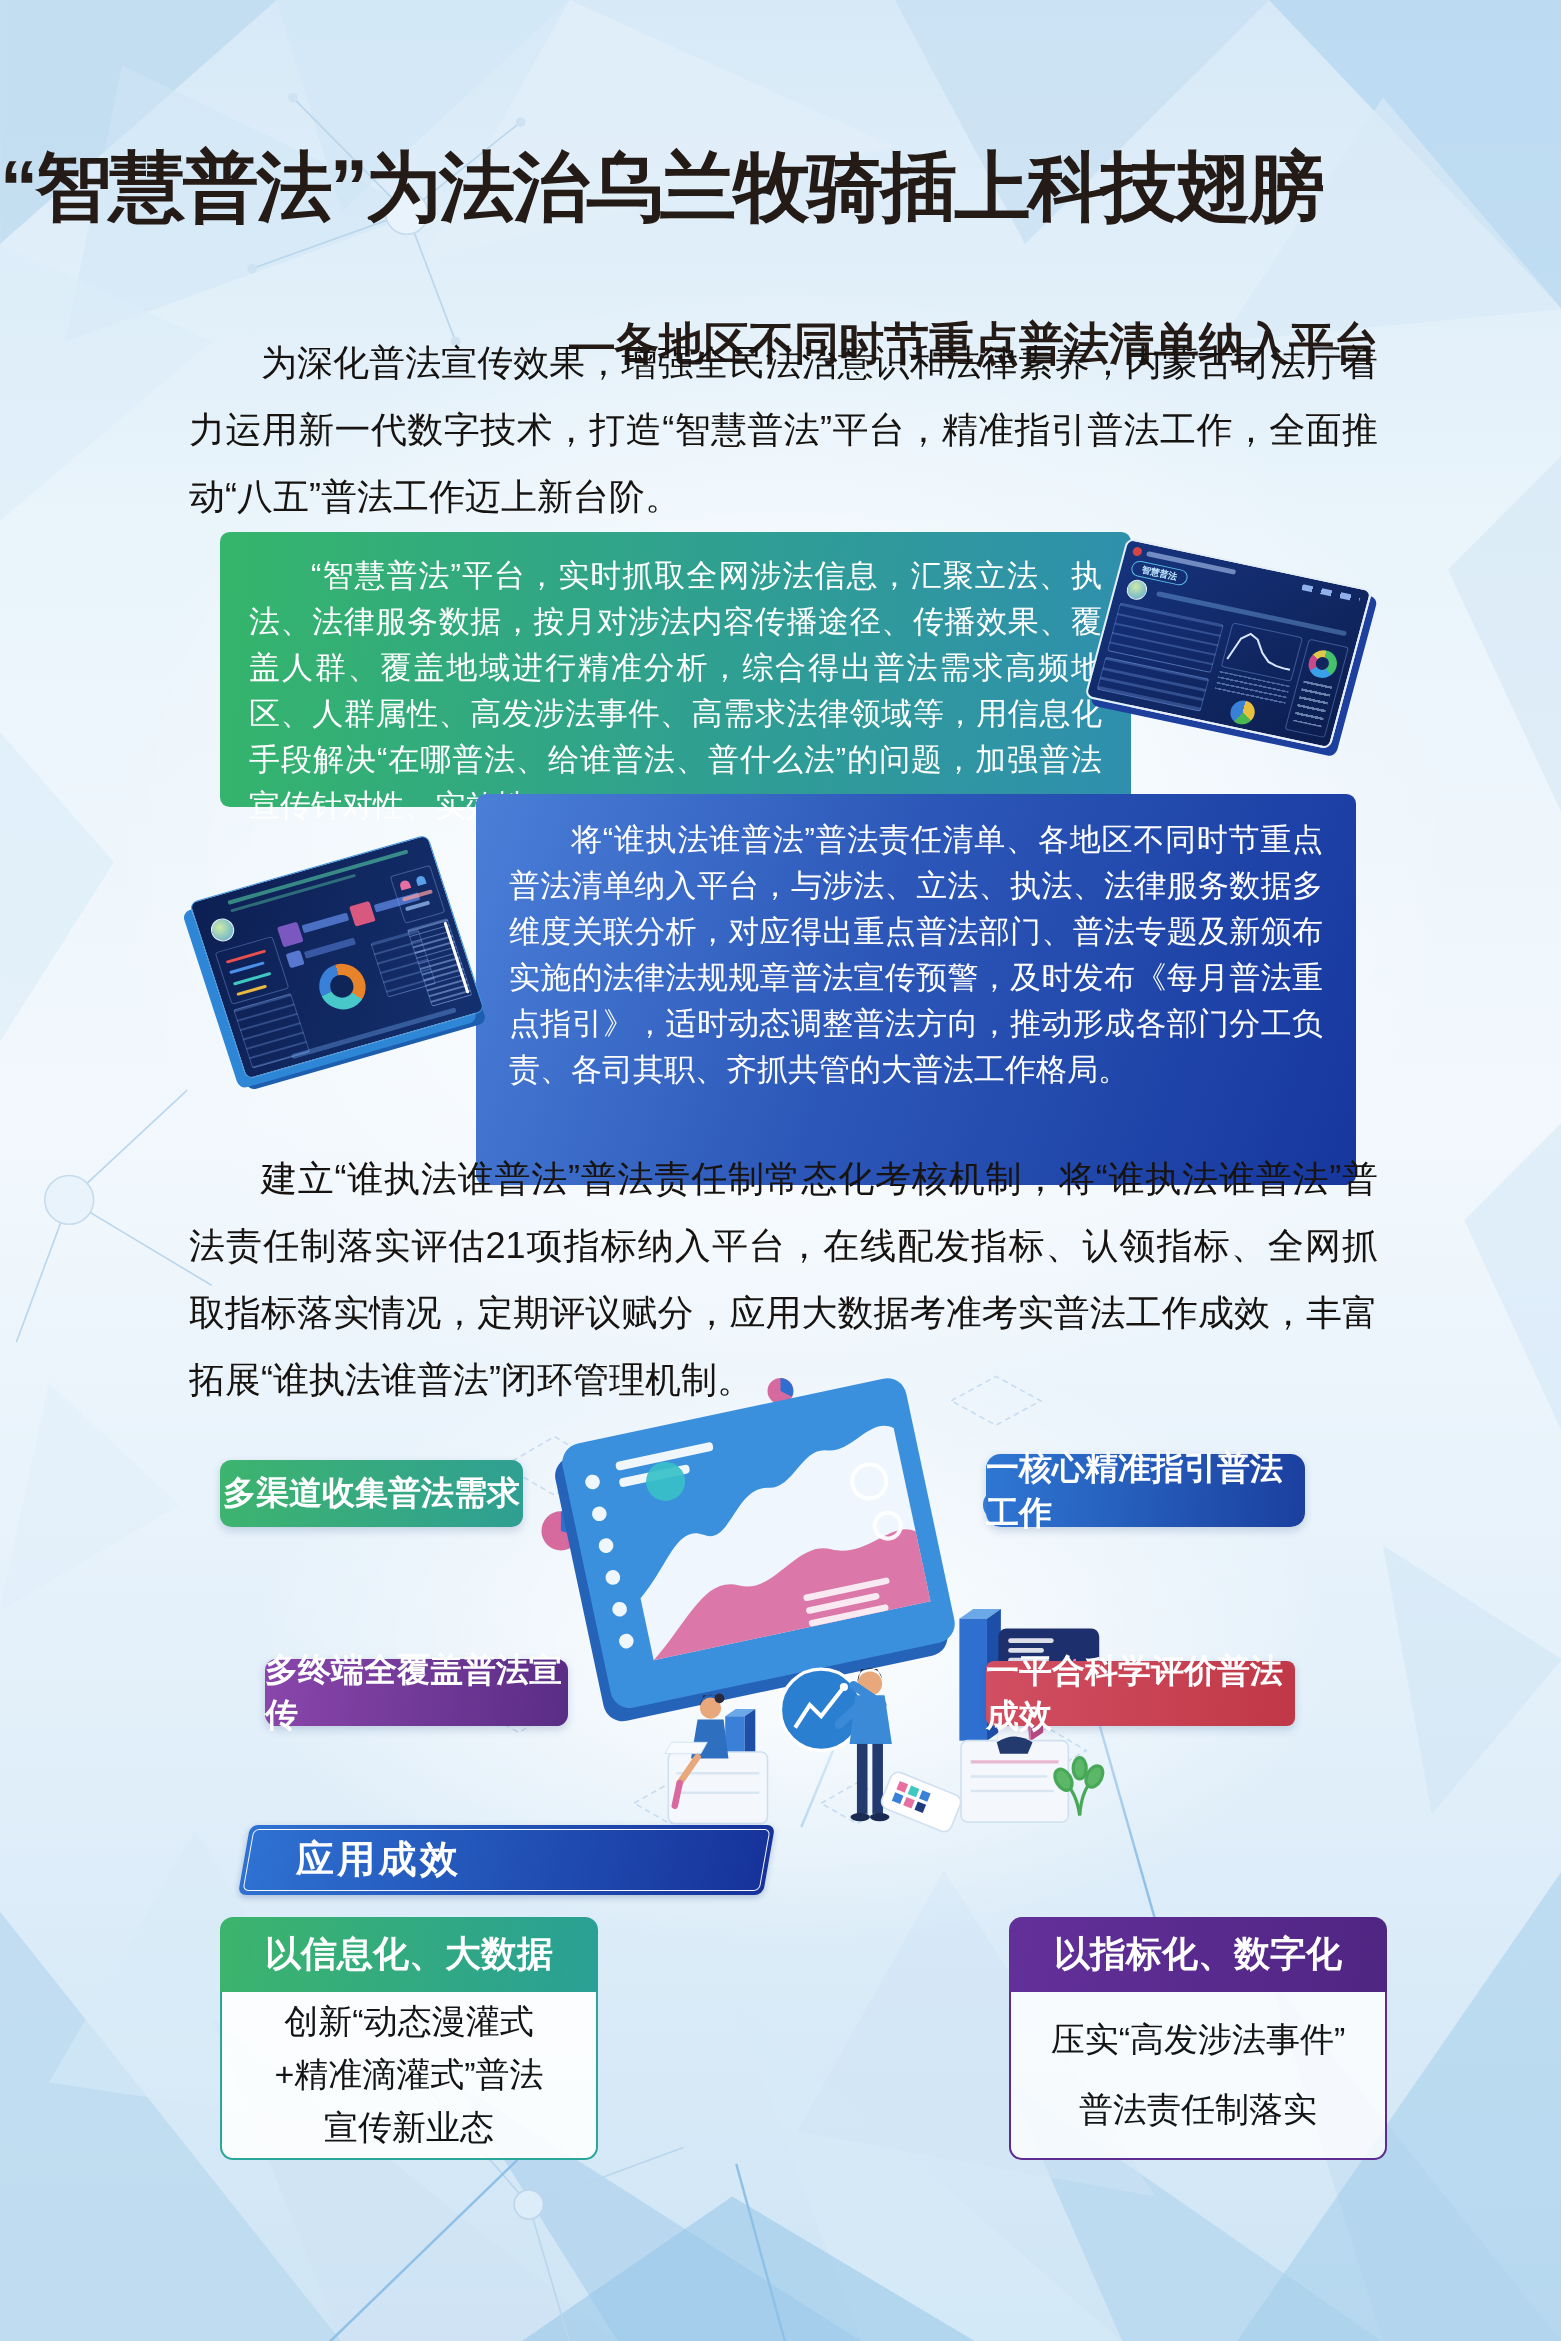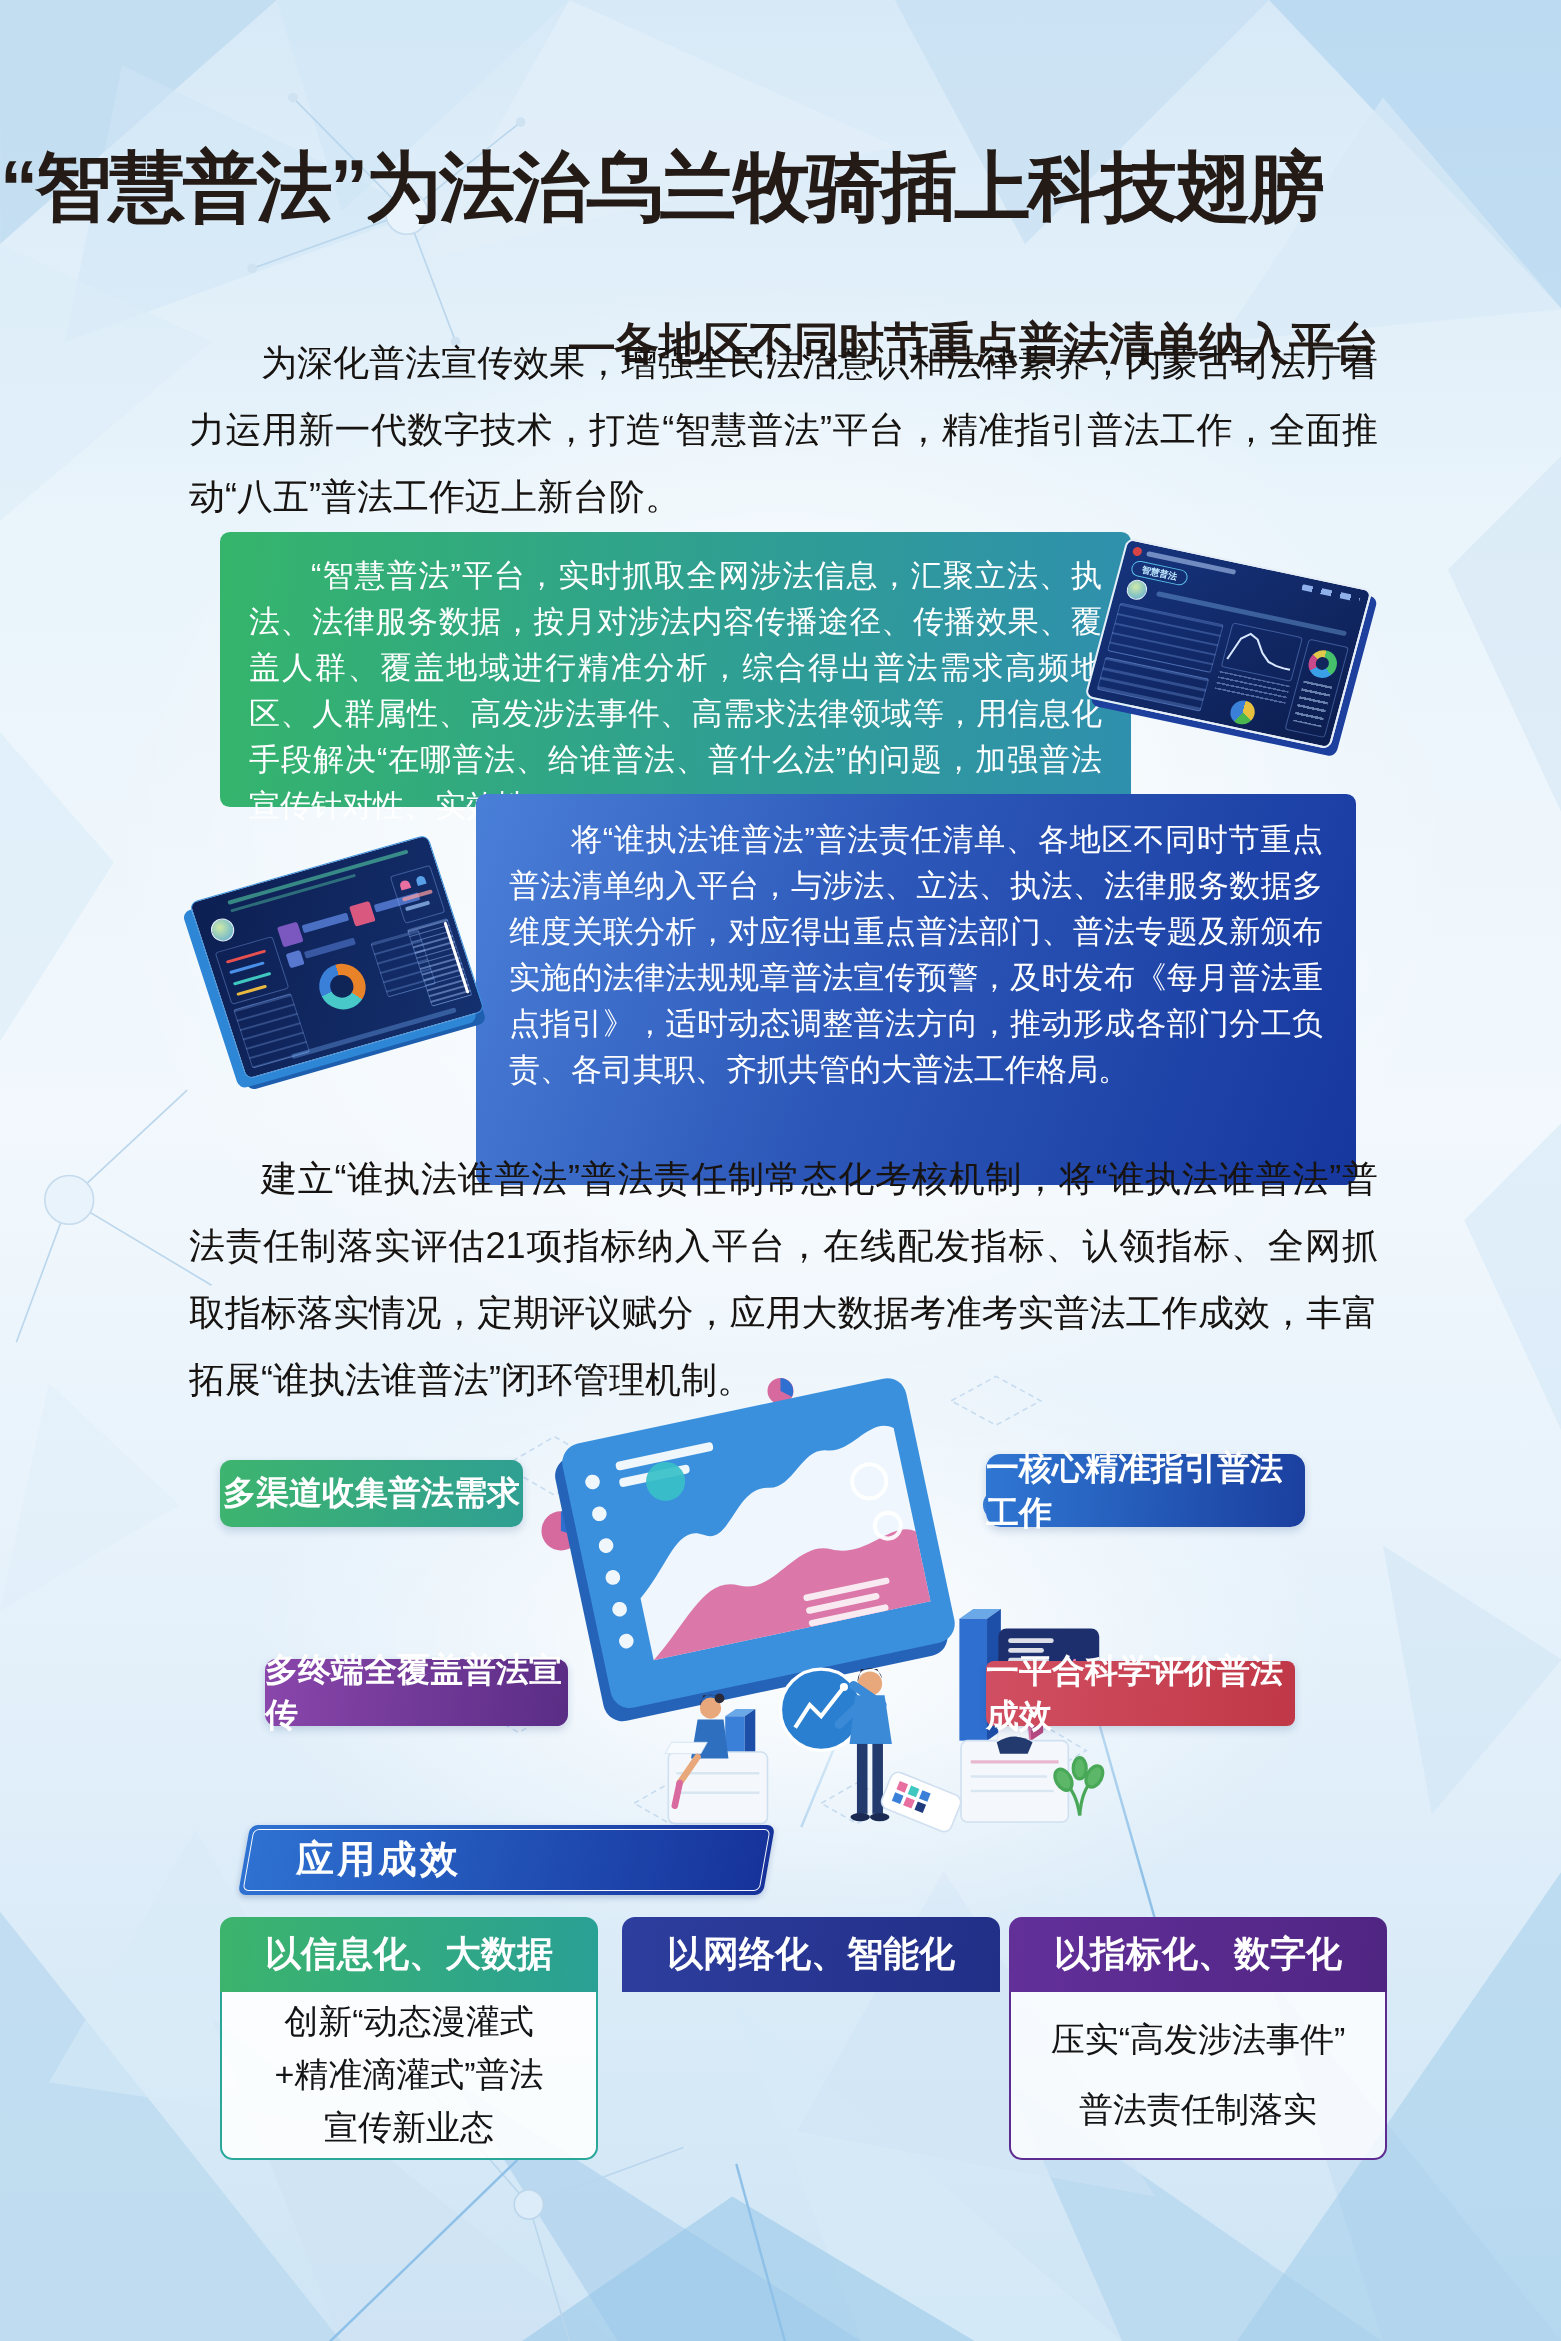--- a/index.html
+++ b/index.html
@@ -386,21 +386,20 @@
 
   <div id="card-1" class="card">
     <div class="card-header">以信息化、大数据</div>
     <div class="card-body">
       <span>创新“动态漫灌式</span>
       <span>+精准滴灌式”普法</span>
       <span>宣传新业态</span>
     </div>
   </div>
   <div id="card-2" class="card">
-    <div class="card-header">以网络化、智能化</div>
   </div>
   <div id="card-3" class="card">
     <div class="card-header">以指标化、数字化</div>
     <div class="card-body">
       <span>压实“高发涉法事件”</span>
       <span>普法责任制落实</span>
     </div>
   </div>
 
 </div>

